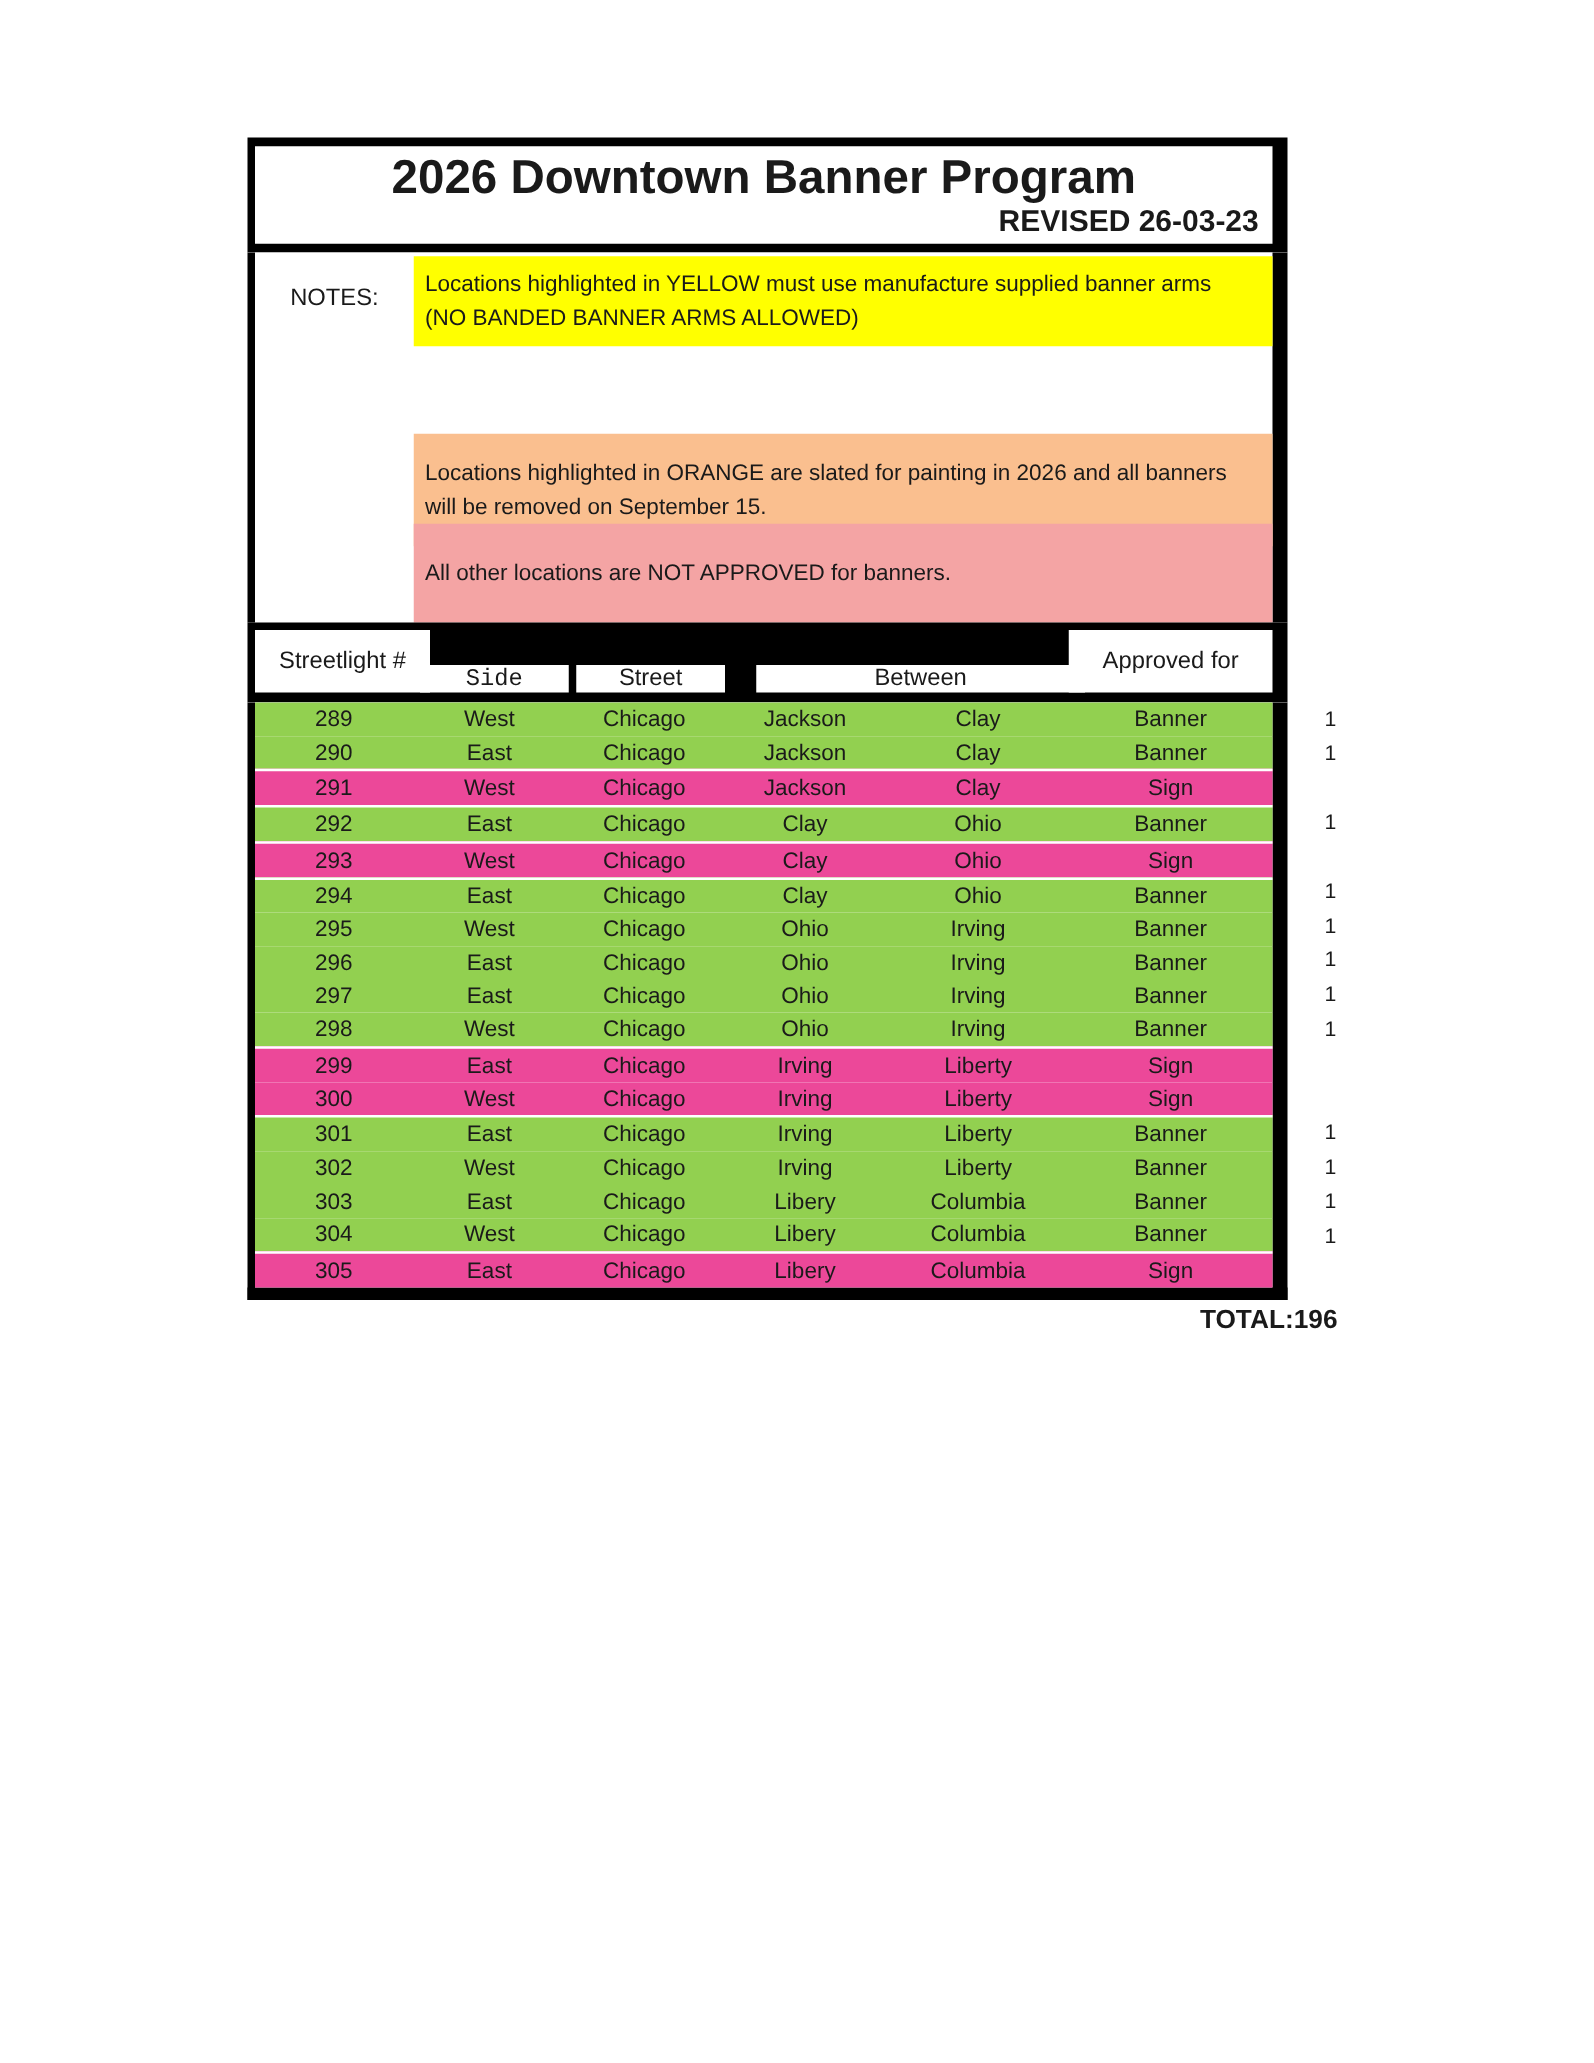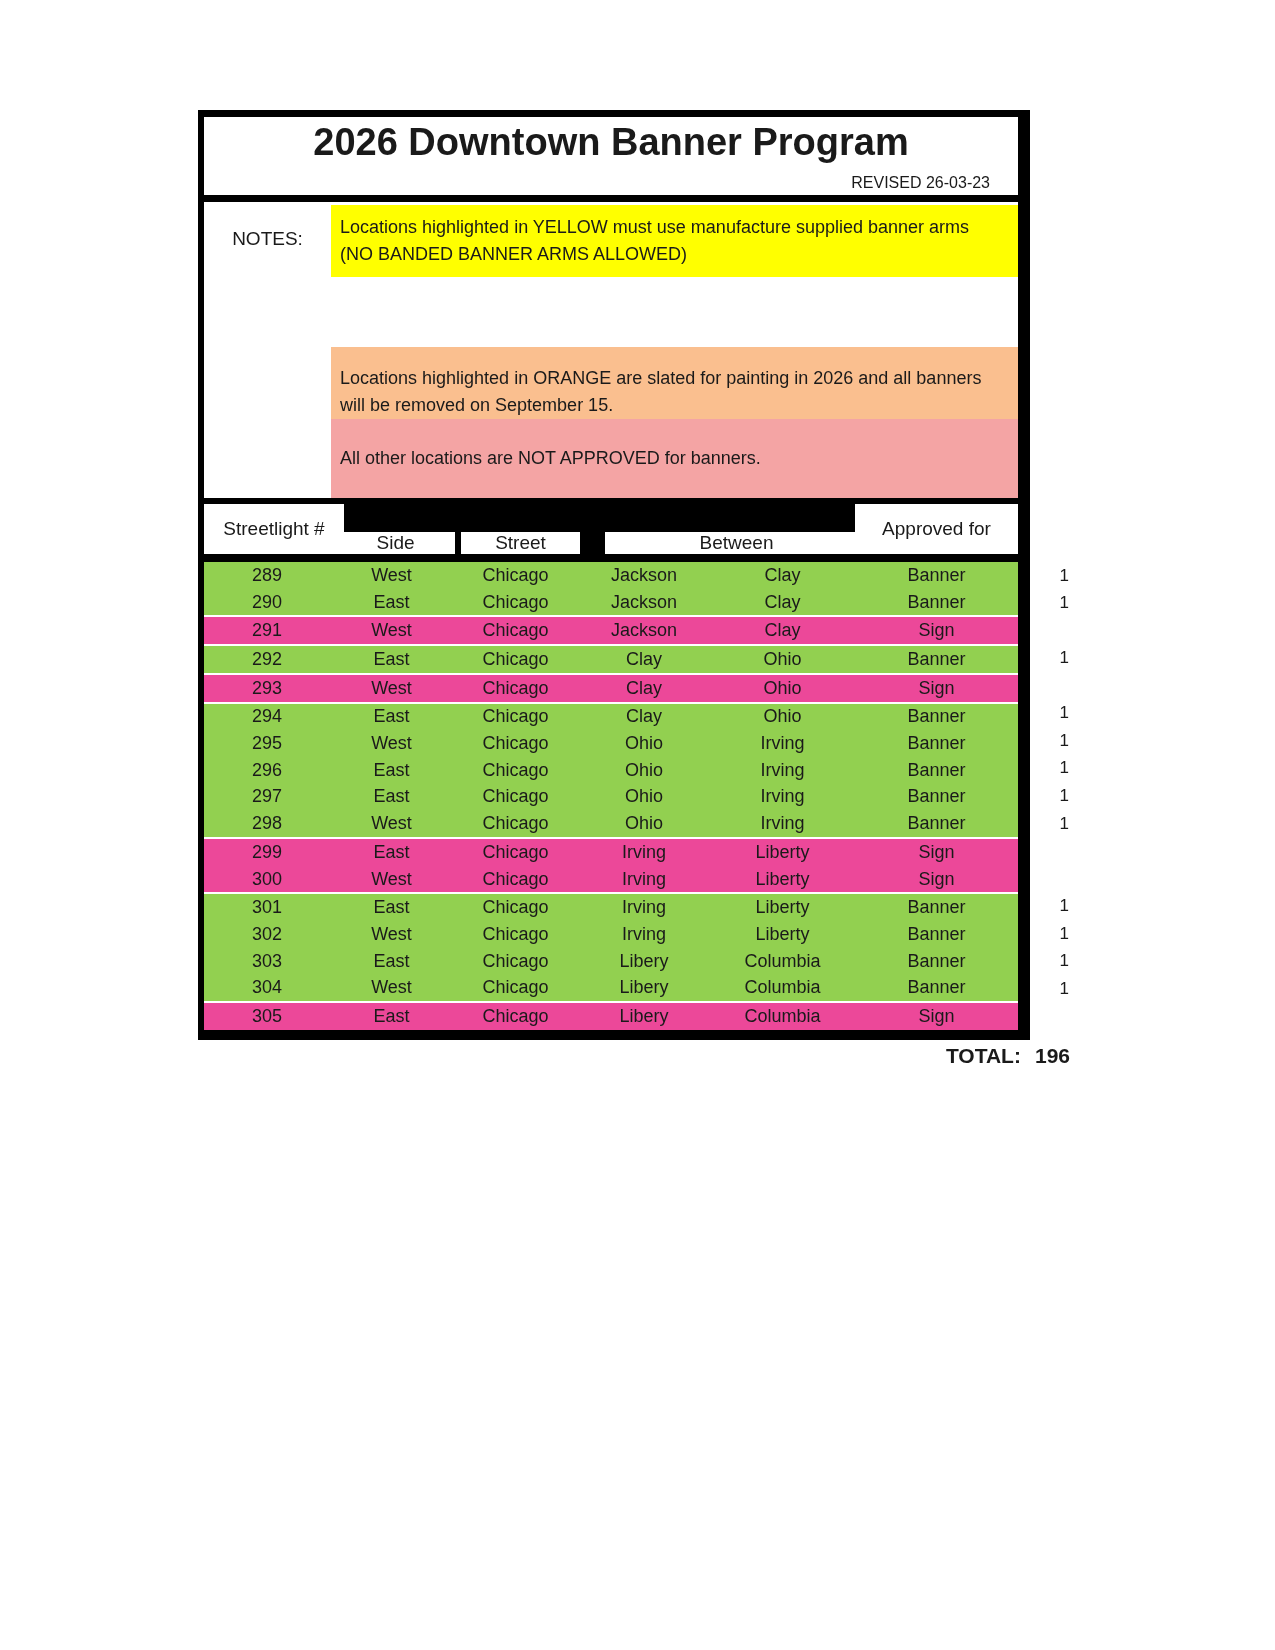--- a/index.html
+++ b/index.html
@@ -5,41 +5,41 @@
   html,body{margin:0;padding:0;background:#ffffff;}
   #page{position:relative;width:1275px;height:1650px;background:#ffffff;
         font-family:"Liberation Sans",sans-serif;color:#1a1a1a;overflow:hidden;}
   .abs{position:absolute;box-sizing:border-box;}
 
   
   .title-box{left:198px;top:110px;width:832px;height:92px;background:#fff;
              border:7px solid #000;border-left-width:6px;border-right-width:12px;}
   .title-text{width:100%;text-align:center;font-size:38px;font-weight:bold;
               letter-spacing:0px;margin-top:4px;}
-  .revised{position:absolute;right:28px;bottom:3px;font-size:16px;font-weight:normal;}
+  .revised{position:absolute;right:11px;bottom:3px;font-size:24px;font-weight:bold;}
 
   
   .notes-box{left:198px;top:202px;width:832px;height:296px;background:#fff;
              border-left:6px solid #000;border-right:12px solid #000;}
   .notes-label{left:204px;top:228px;width:127px;text-align:center;font-size:19px;}
   .note-block{left:331px;width:687px;display:flex;flex-direction:column;
               justify-content:center;padding-left:9px;font-size:18px;line-height:27px;
               white-space:pre-line;}
   .note-yellow{top:205px;height:72px;background:#FFFF00;}
   .note-green {top:277px;height:70px;background:#92D050;}
   .note-orange{top:347px;height:90px;background:#FABF8F;}
   .note-pink  {top:419px;height:79px;background:#F4A4A4;}
 
   
   .header-box{left:198px;top:498px;width:832px;height:64px;background:#000;}
   .hcell{position:absolute;box-sizing:border-box;background:#fff;display:flex;
          align-items:center;justify-content:center;font-size:19px;}
   .h-streetlight{left:6px;top:6px;width:140px;height:50px;}
   .h-location{left:138px;top:6px;width:513px;height:23px;}
-  .h-side{left:138px;top:34px;width:119px;height:22px;}
+  .h-side{left:138px;top:34px;width:119px;height:22px;font-family:Liberation Mono, monospace;}
   .h-street{left:263px;top:34px;width:119px;height:22px;}
   .h-between{left:407px;top:34px;width:263px;height:22px;}
   .h-approved{left:657px;top:6px;width:163px;height:50px;}
 
   
   .data-box{left:198px;top:562px;width:832px;height:478px;background:#fff;
             border-left:6px solid #000;border-right:12px solid #000;border-bottom:10px solid #000;
             display:flex;flex-direction:column;}
   .row{flex:1;display:grid;grid-template-columns:126px 123px 125px 132px 145px 163px;
        box-sizing:border-box;}
@@ -48,21 +48,21 @@
   .row-sep{border-top:2px solid #ffffff;}
   .cell{display:flex;align-items:center;justify-content:center;font-size:18px;}
 
   
   .counts{left:1035px;top:562px;width:36px;height:468px;display:flex;flex-direction:column;}
   .count-cell{flex:1;display:flex;align-items:center;justify-content:flex-end;
               font-size:17px;padding-right:2px;}
 
   
   .total{left:800px;top:1044px;width:270px;text-align:right;font-size:21px;font-weight:bold;}
-  .total-value{margin-left:14px;}
+  .total-value{margin-left:0;}
 </style>
 </head>
 <body>
 
 <div id="page">
 
   <div class="abs title-box">
     <div class="title-text">2026 Downtown Banner Program</div>
     <div class="revised">REVISED 26-03-23</div>
   </div>

